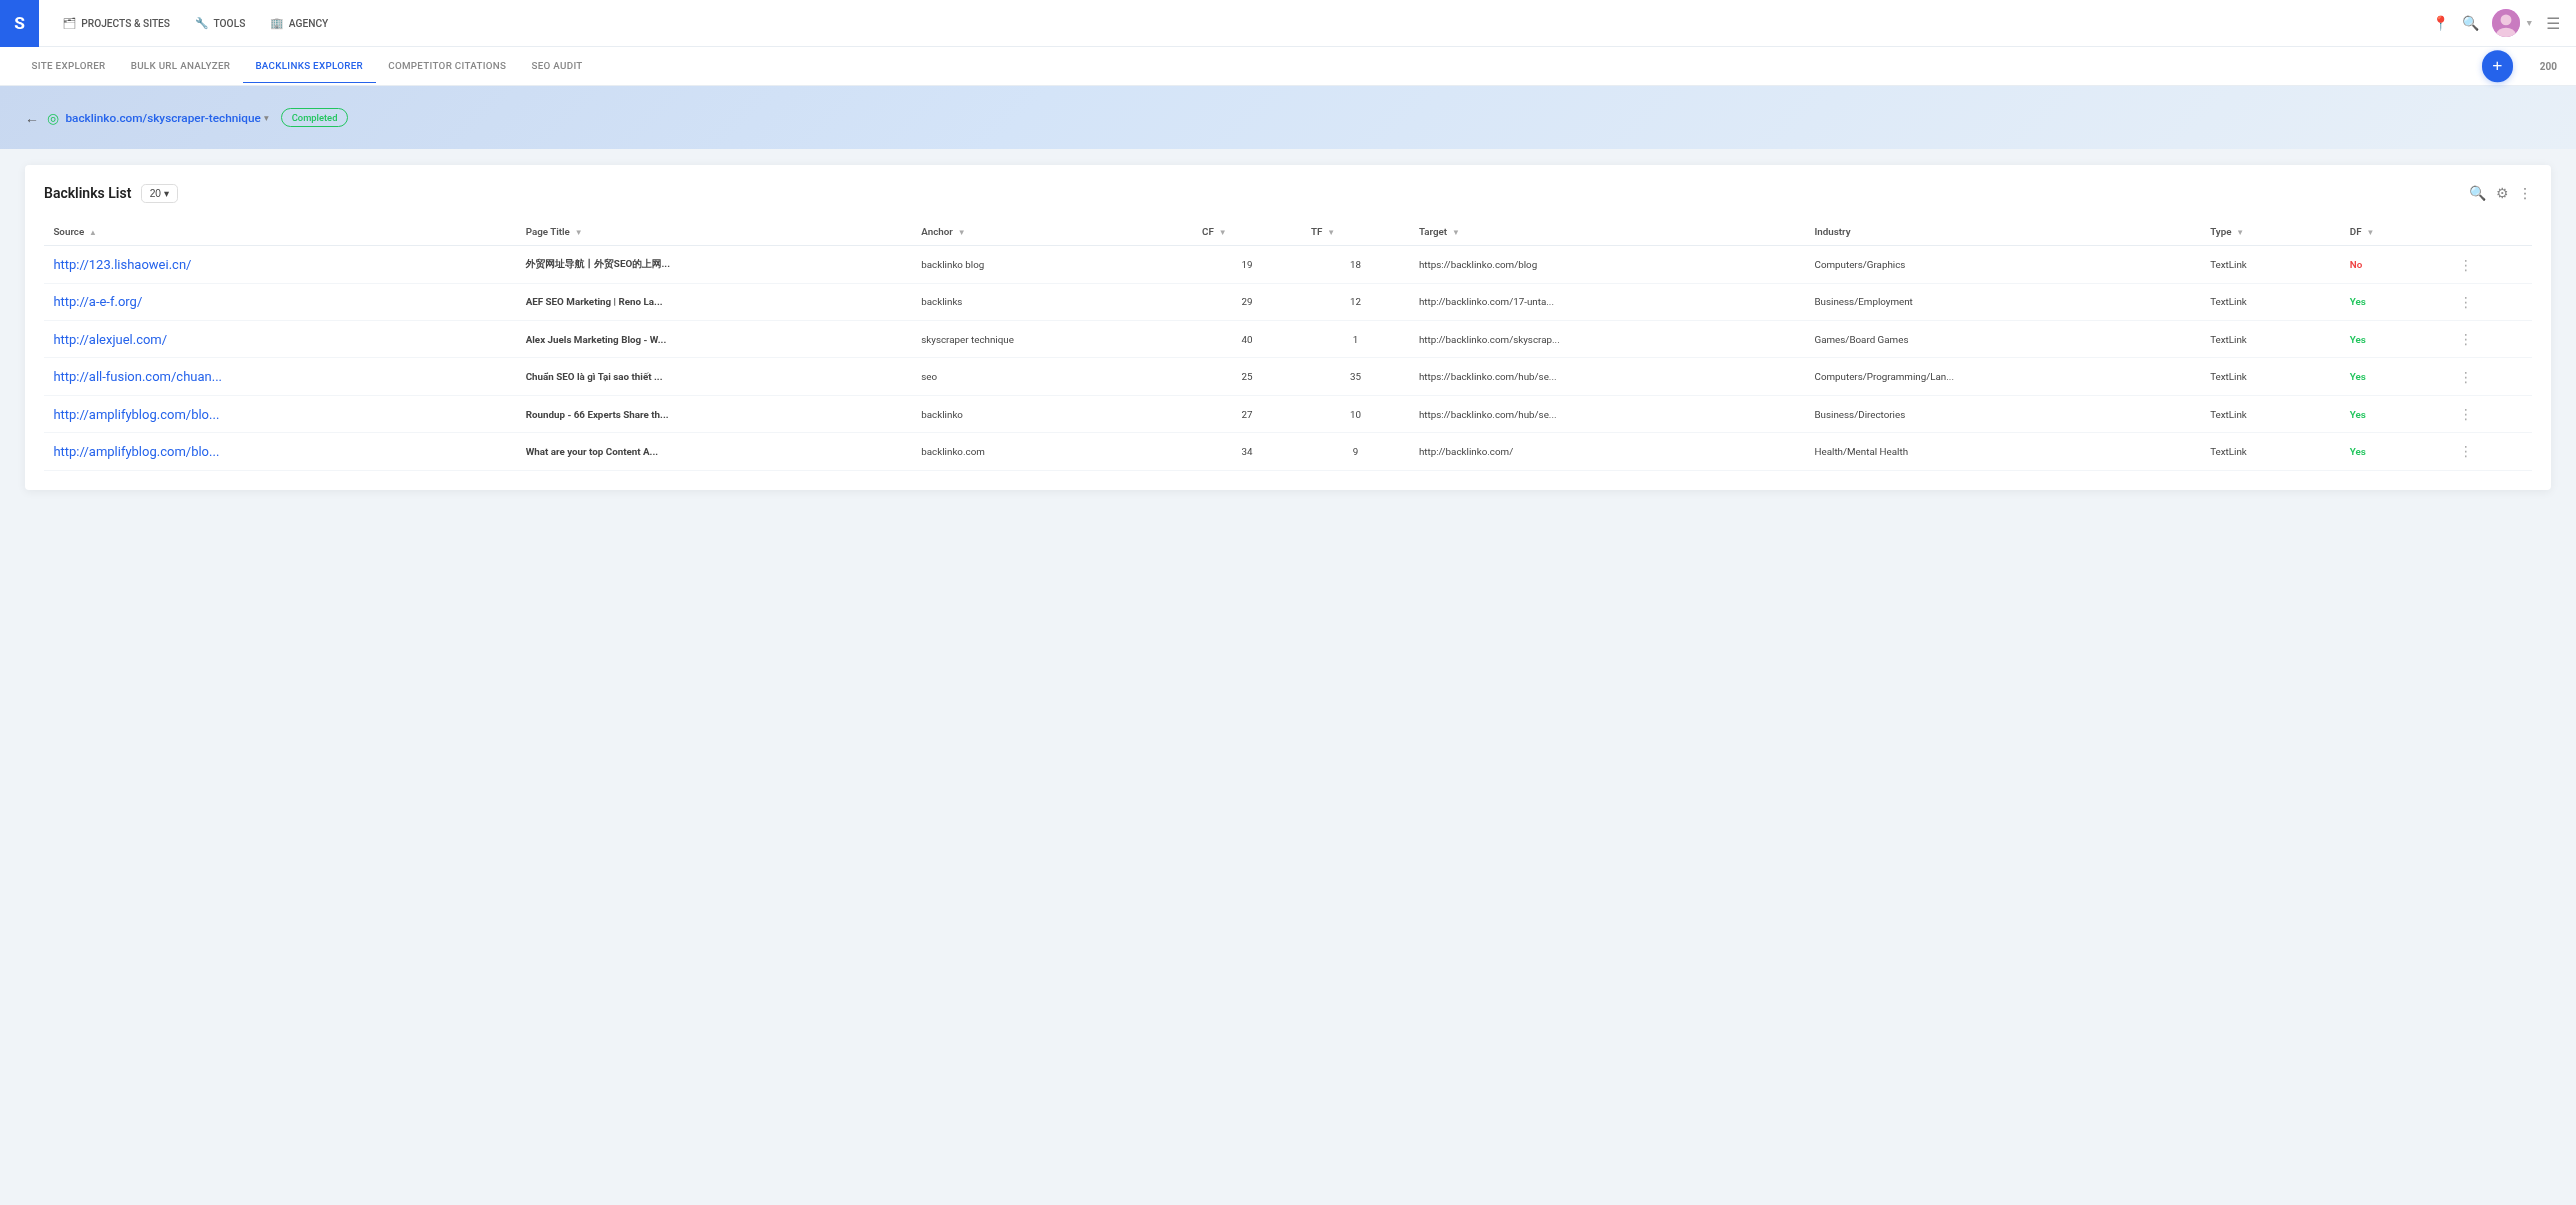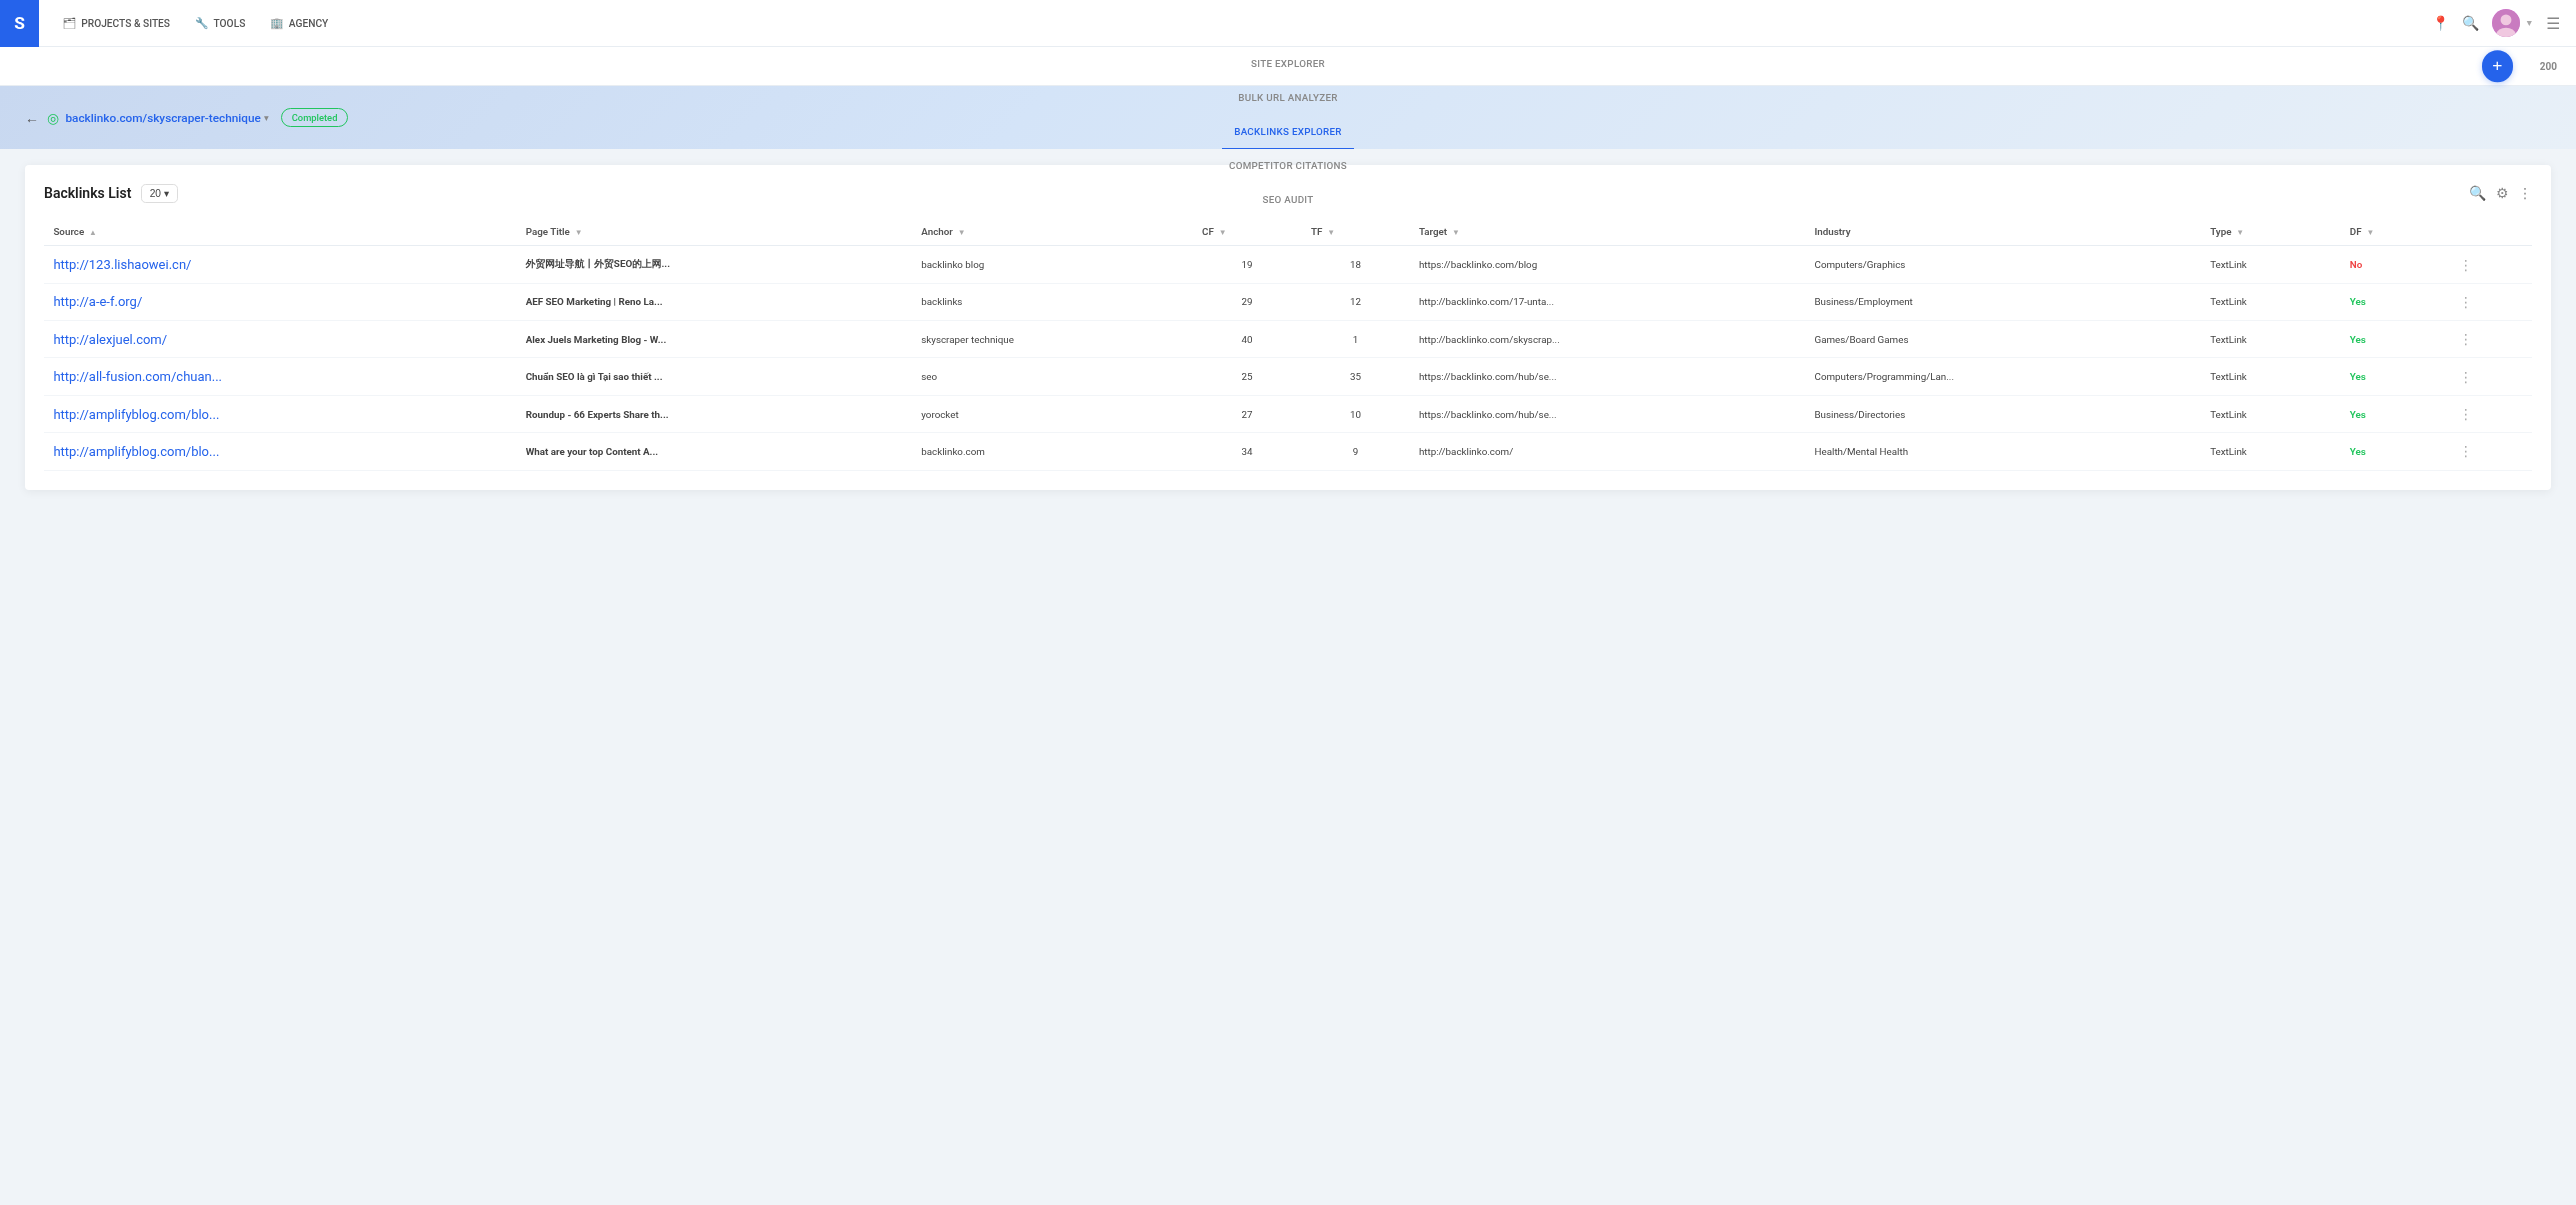--- a/index.html
+++ b/index.html
@@ -43,21 +43,20 @@
     .hamburger { font-size: 15.7px; color: #888; cursor: pointer; }
 
     
     .sub-nav {
       display: flex; align-items: center;
       background: #fff;
       padding: 0 19px;
       border-bottom: 0.8px solid #e8edf2;
       height: 39px;
       position: relative;
-      flex-direction: column;
     }
     .sub-nav-tab {
       padding: 11px 12.6px; font-size: 9.8px; font-weight: 500;
       color: #888; cursor: pointer; border-bottom: 1.6px solid transparent;
       text-transform: uppercase; letter-spacing: 0.03em;
       white-space: nowrap;
     }
     .sub-nav-tab.active { color: #2563eb; border-bottom: 1.6px solid #2563eb; }
     .add-btn {
       position: absolute; right: 63px; top: 50%; transform: translateY(-50%);
@@ -309,21 +308,21 @@
     <td class="industry-cell">Computers/Programming/Lan...</td>
     <td class="type-cell">TextLink</td>
     <td><span class="df-yes">Yes</span></td>
     <td>
       <button class="dots-btn">⋮</button>
     </td>
   </tr>
           <tr>
     <td><a class="link-cell" href="#">http://amplifyblog.com/blo...</a></td>
     <td class="page-title-cell">Roundup - 66 Experts Share th...</td>
-    <td class="anchor-cell">yorocket</td>
+    <td class="anchor-cell">backlinko</td>
     <td class="num-cell">27</td>
     <td class="num-cell">10</td>
     <td class="target-cell">https://backlinko.com/hub/se...</td>
     <td class="industry-cell">Business/Directories</td>
     <td class="type-cell">TextLink</td>
     <td><span class="df-yes">Yes</span></td>
     <td>
       <button class="dots-btn">⋮</button>
     </td>
   </tr>

